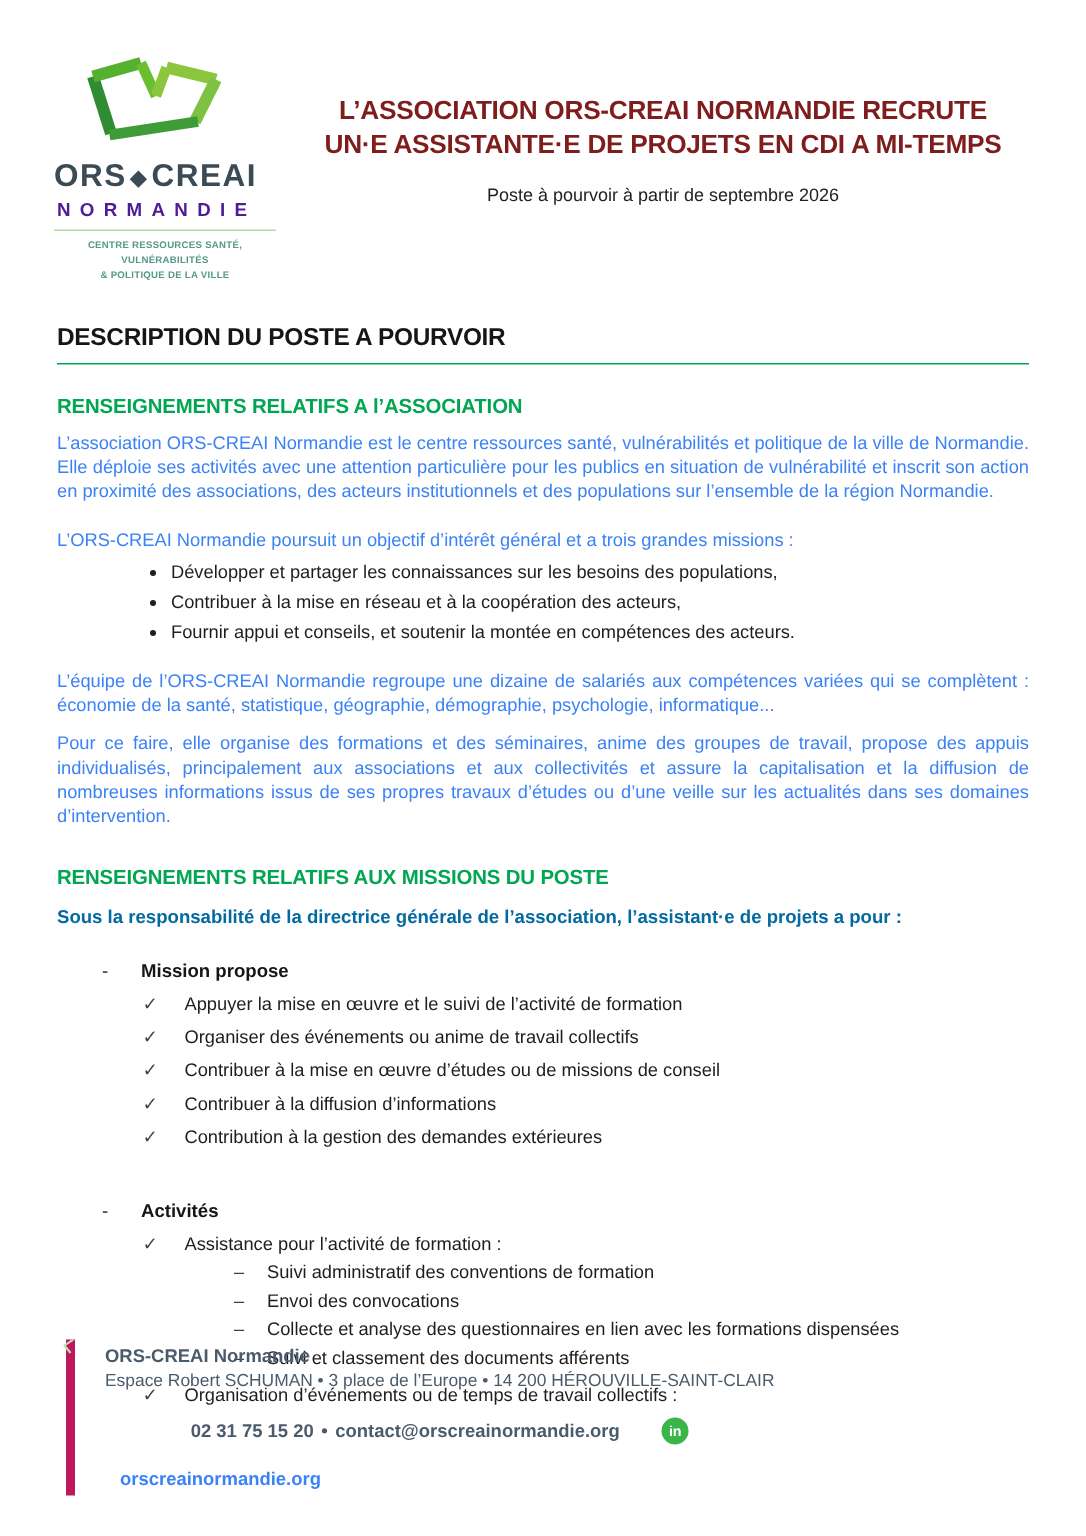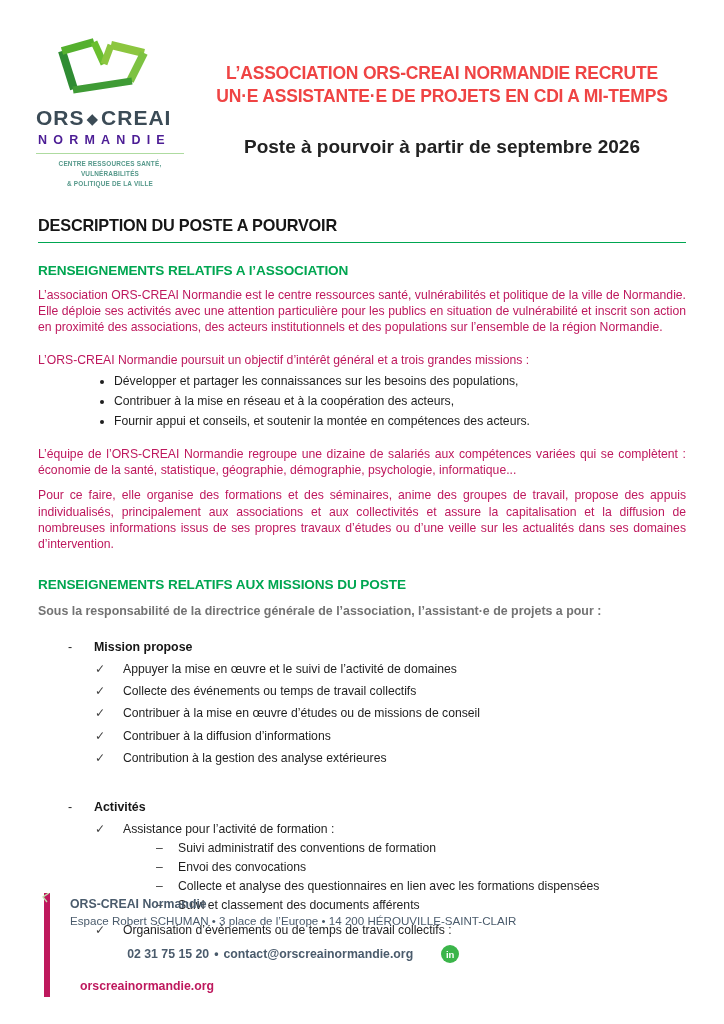--- a/index.html
+++ b/index.html
@@ -10,54 +10,54 @@
   
   .header { display:flex; padding:36px 34px 0 36px; }
   .logo-block { width:152px; flex:none; }
   .logo-graphic { display:block; margin:2px 0 4px 18px; }
   .logo-name { font-size:21px; font-weight:700; color:#3b4b56; letter-spacing:1px; white-space:nowrap; }
   .logo-name .sep { color:#3b4b56; font-size:15px; vertical-align:1px; padding:0 2px; }
   .logo-region { font-size:12.5px; font-weight:700; color:#4c1d95; letter-spacing:6.2px; margin-top:3px; padding-left:2px; white-space:nowrap; }
   .logo-rule { height:1px; background:#aedba0; margin:6px 0 5px; width:148px; }
   .logo-tagline { font-size:6.4px; line-height:1.55; color:#55988a; text-align:center; width:148px; letter-spacing:0.2px; font-weight:700; }
   .title-block { flex:1; text-align:center; padding-top:26px; padding-left:6px; }
-  .doc-title { font-size:17.5px; font-weight:700; line-height:1.32; color:#ef4444; letter-spacing:-0.2px; }
-  .doc-subtitle { font-size:19px; font-weight:700; color:#222; margin-top:28px; }
+  .doc-title { font-size:17.5px; font-weight:700; line-height:1.32; color:#7f1d1d; letter-spacing:-0.2px; }
+  .doc-subtitle { font-size:12px; font-weight:400; color:#222; margin-top:15px; }
 
   
   .main { padding:0 38px; }
   .h1 { margin-top:27px; font-size:16.3px; font-weight:700; letter-spacing:-0.2px; color:#161616;
         border-bottom:1.5px solid #00a651; padding-bottom:7px; }
   .h2 { margin-top:20px; font-size:13.6px; font-weight:700; color:#00a651; letter-spacing:-0.1px; }
-  .p  { margin-top:9px; font-size:12.2px; line-height:1.33; text-align:justify; color:#be185d; }
+  .p  { margin-top:9px; font-size:12.2px; line-height:1.33; text-align:justify; color:#3b82f6; }
   .sp { margin-top:17px; }
   ul.missions { margin:3px 0 0; padding-left:76px; }
   ul.missions li { font-size:12.2px; line-height:1.32; margin-top:4px; color:#1e1e1e; }
-  .intro-bold { margin-top:12px; font-size:12.4px; font-weight:700; color:#737373; }
+  .intro-bold { margin-top:12px; font-size:12.4px; font-weight:700; color:#0369a1; }
   .hyph-row { display:flex; padding-left:30px; margin-top:22px; font-size:12.4px; }
   .hyph-row .mark { width:26px; flex:none; color:#1e1e1e; }
   .hyph-row .txt { font-weight:700; color:#161616; }
   .check-list { margin-top:7px; }
   .check-row { display:flex; padding-left:57px; margin-top:6px; font-size:12.2px; line-height:1.32; }
   .check-row .mark { width:28px; flex:none; color:#444; }
   .dash-list { margin-top:3px; }
   .dash-row { display:flex; padding-left:118px; margin-top:3px; font-size:12.2px; line-height:1.32; }
   .dash-row .mark { width:22px; flex:none; color:#3c3c3c; }
   .gap-lg { margin-top:34px; }
 
   
   .footer { position:absolute; left:44px; top:893px; border-left:6px solid #be185d; padding:4px 0 0 20px;
             min-height:104px; color:#4a5b6c; }
   .footer-chevron { position:absolute; left:-8px; top:0; }
   .f-org { font-size:12.3px; font-weight:700; }
   .f-address { font-size:11.6px; margin-top:3px; }
   .f-contact { font-size:12.3px; font-weight:700; margin-top:18px; display:flex; align-items:center;justify-content:center; }
   .linkedin-badge { display:inline-flex; align-items:center; justify-content:center; width:18px; height:18px;
             border-radius:50%; background:#3bb54a; color:#fff; font-size:9.5px; font-weight:700; margin-left:28px; }
-  .f-site { font-size:12.3px; font-weight:700; color:#be185d; margin-top:16px; padding-left:10px; }
+  .f-site { font-size:12.3px; font-weight:700; color:#3b82f6; margin-top:16px; padding-left:10px; }
 </style>
 </head>
 <body>
 
 <div class="page">
 
   <div class="header">
     <div class="logo-block">
       <svg class="logo-graphic" width="100" height="64" viewBox="0 0 100 64">
         <path d="M20,51 L8,13" stroke="#2f8c33" stroke-width="8" fill="none"></path>
@@ -110,37 +110,37 @@
     <div class="intro-bold">Sous la responsabilité de la directrice générale de l’association, l’assistant·e de projets a pour :</div>
 
     <div class="hyph-row">
       <span class="mark">-</span>
       <span class="txt">Mission propose</span>
     </div>
 
     <div class="check-list">
       <div class="check-row">
         <span class="mark">✓</span>
-        <span>Appuyer la mise en œuvre et le suivi de l’activité de domaines</span>
+        <span>Appuyer la mise en œuvre et le suivi de l’activité de formation</span>
       </div>
       <div class="check-row">
         <span class="mark">✓</span>
-        <span>Collecte des événements ou temps de travail collectifs</span>
+        <span>Organiser des événements ou anime de travail collectifs</span>
       </div>
       <div class="check-row">
         <span class="mark">✓</span>
         <span>Contribuer à la mise en œuvre d’études ou de missions de conseil</span>
       </div>
       <div class="check-row">
         <span class="mark">✓</span>
         <span>Contribuer à la diffusion d’informations</span>
       </div>
       <div class="check-row">
         <span class="mark">✓</span>
-        <span>Contribution à la gestion des analyse extérieures</span>
+        <span>Contribution à la gestion des demandes extérieures</span>
       </div>
     </div>
 
     <div class="hyph-row gap-lg">
       <span class="mark">-</span>
       <span class="txt">Activités</span>
     </div>
 
     <div class="check-list">
       <div class="check-row">

